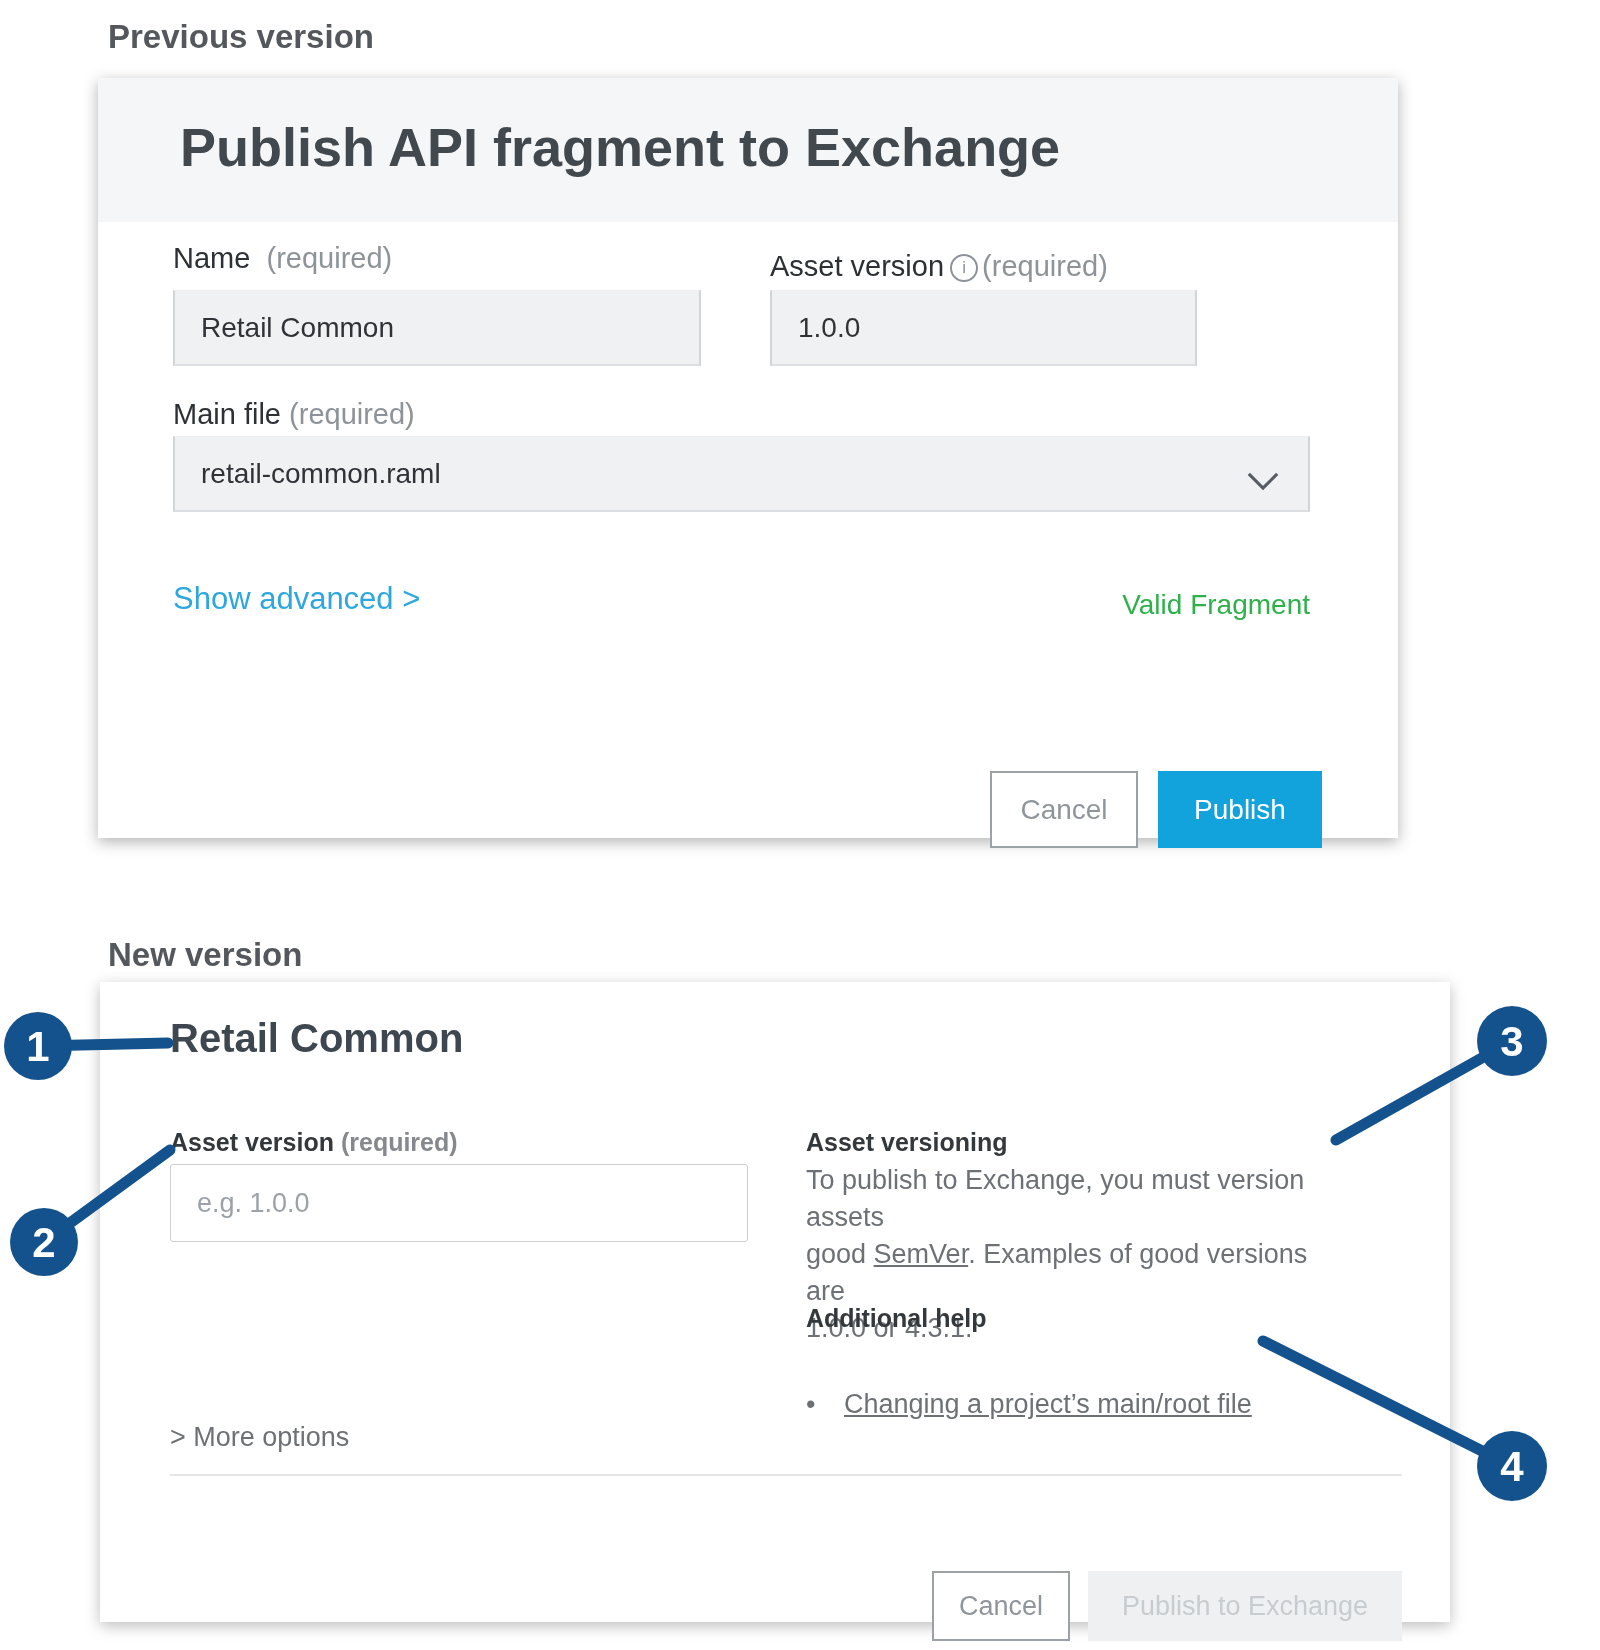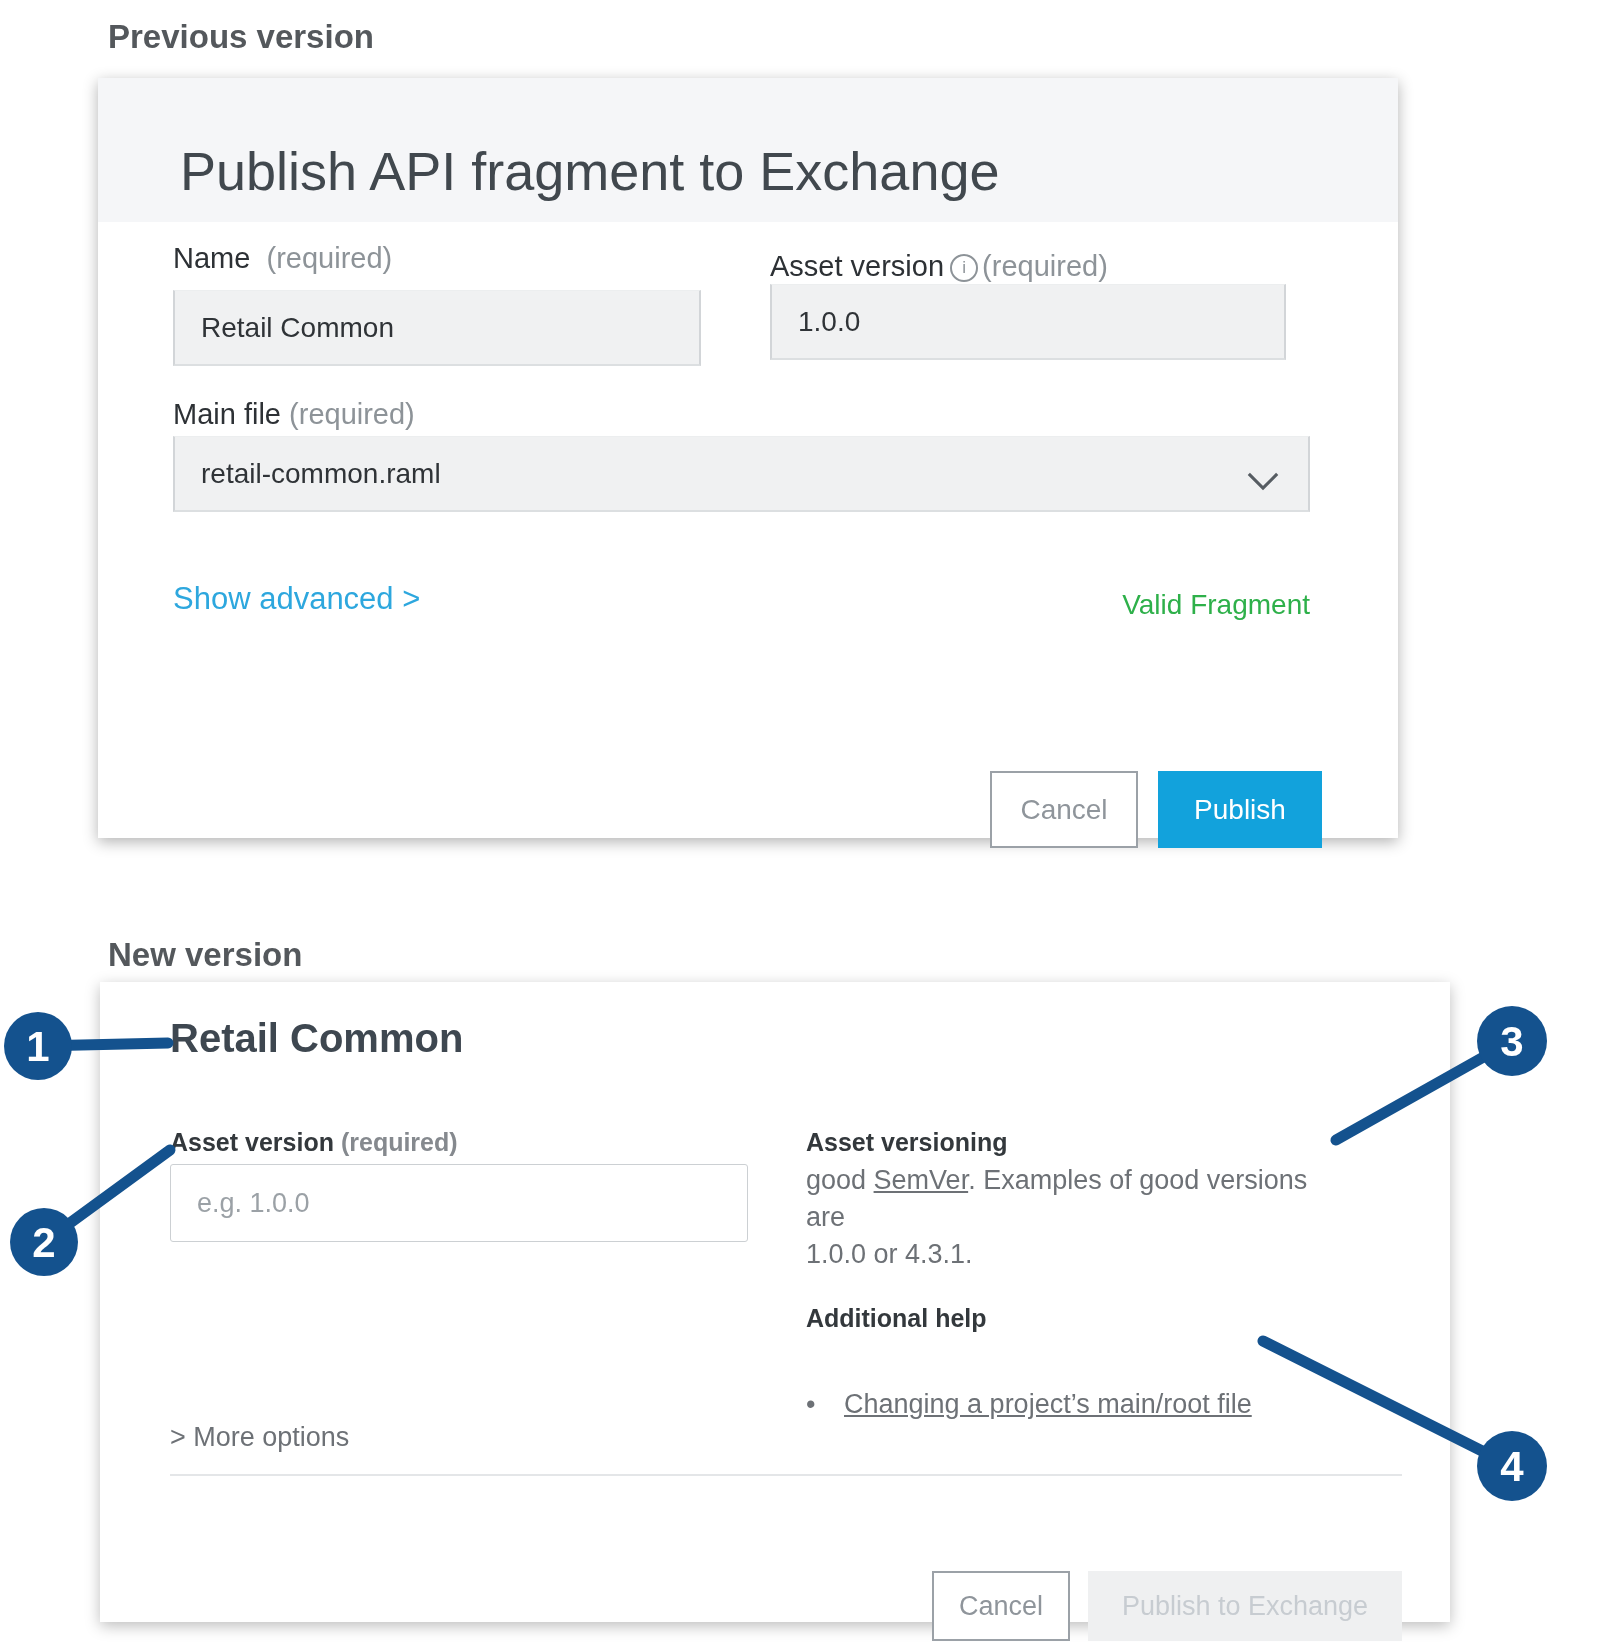--- a/index.html
+++ b/index.html
@@ -13,22 +13,22 @@
   }
   
   #dialog1{
     position:absolute;left:98px;top:78px;width:1300px;height:760px;
     background:#ffffff;box-shadow:0 4px 14px rgba(0,0,0,0.30);
   }
   .d1-header{
     position:absolute;left:0;top:0;right:0;height:144px;background:#f5f6f8;
   }
   .d1-title{
-    position:absolute;left:82px;top:38px;font-size:54px;font-weight:400;
-    color:#41484e;letter-spacing:0px;white-space:nowrap;margin-top:24px;
+    position:absolute;left:82px;top:38px;font-size:54px;font-weight:700;
+    color:#41484e;letter-spacing:0px;white-space:nowrap;
   }
   .field-label{position:absolute;font-size:29px;color:#2d3135;white-space:nowrap;}
   .field-label .req{color:#8d9398;}
   .info-icon{
     display:inline-block;width:24px;height:24px;border:2px solid #8d9398;border-radius:50%;
     color:#8d9398;font-size:17px;line-height:24px;text-align:center;vertical-align:3px;
     margin:0 4px 0 6px;font-style:normal;
   }
   .d1-input{
     position:absolute;height:76px;background:#f0f1f2;box-sizing:border-box;
@@ -107,21 +107,21 @@
 
   <div class="field-label" style="left:75px;top:164px;">
     <span>Name</span>
     <span class="req">&nbsp;</span><span class="req">(required)</span>
   </div>
   <input class="d1-input" style="left: 75px; top: 212px; width: 528px;" value="Retail Common">
 
   <div class="field-label" style="left:672px;top:172px;">
     <span>Asset version</span><span class="info-icon">i</span><span class="req">(required)</span>
   </div>
-  <input class="d1-input" style="left: 672px; top: 206px; width: 516px;" value="1.0.0">
+  <input class="d1-input" style="left: 672px; top: 212px; width: 427px;" value="1.0.0">
 
   <div class="field-label" style="left:75px;top:320px;">
     <span>Main file</span>
     <span class="req">(required)</span>
   </div>
   <div class="d1-select" style="left:75px;top:358px;width:1137px;">
     <span>retail-common.raml</span>
     <span class="chev">
       <svg width="34" height="20" viewBox="0 0 24 14">
         <polyline points="2,2 12,12 22,2" fill="none" stroke="#565c62" stroke-width="2.2"></polyline>
@@ -144,20 +144,21 @@
 
   <div class="d2-label" style="left:70px;top:146px;">
     <span>Asset version</span>
     <span class="req">(required)</span>
   </div>
   <input class="d2-input" placeholder="e.g. 1.0.0" style="">
 
   <div class="d2-label" style="left:706px;top:146px;">Asset versioning</div>
 
   <div class="help-body">
+    <div>To publish to Exchange, you must version assets</div>
     <div>
       <span>good </span><span class="help-link">SemVer</span><span>. Examples of good versions are</span>
     </div>
     <div>1.0.0 or 4.3.1.</div>
   </div>
 
   <div class="d2-label" style="left:706px;top:322px;">Additional help</div>
 
   <div class="help-bullet-row">
     <span class="dot">•</span><span class="help-link">Changing a project’s main/root file</span>

